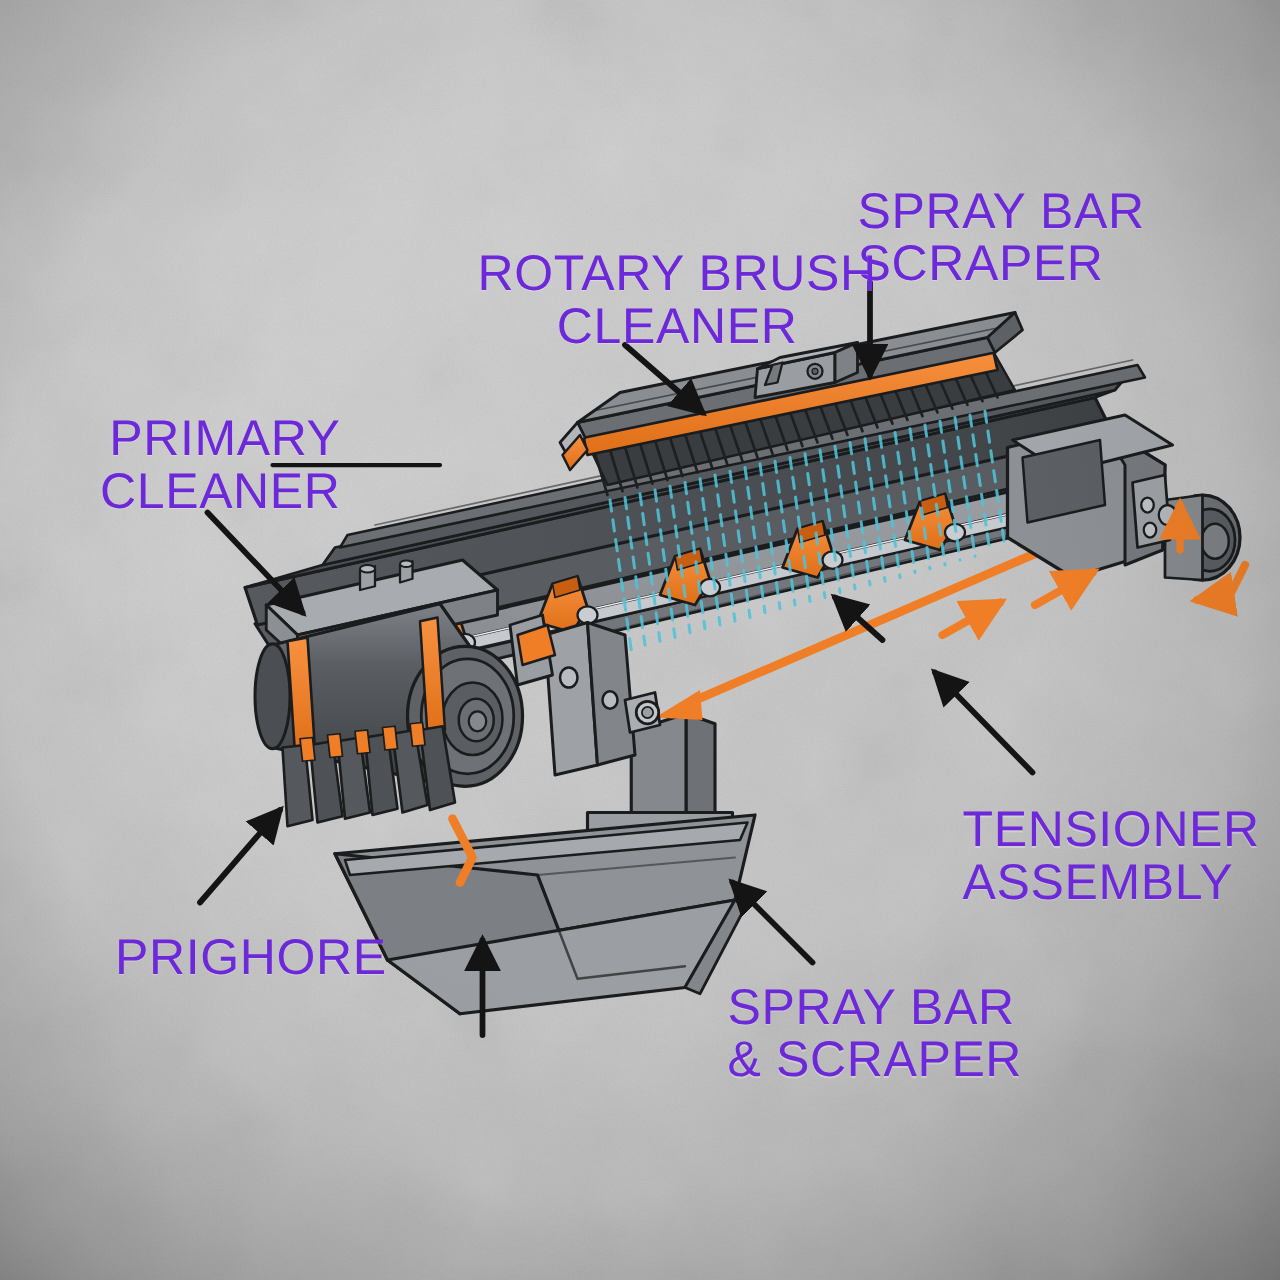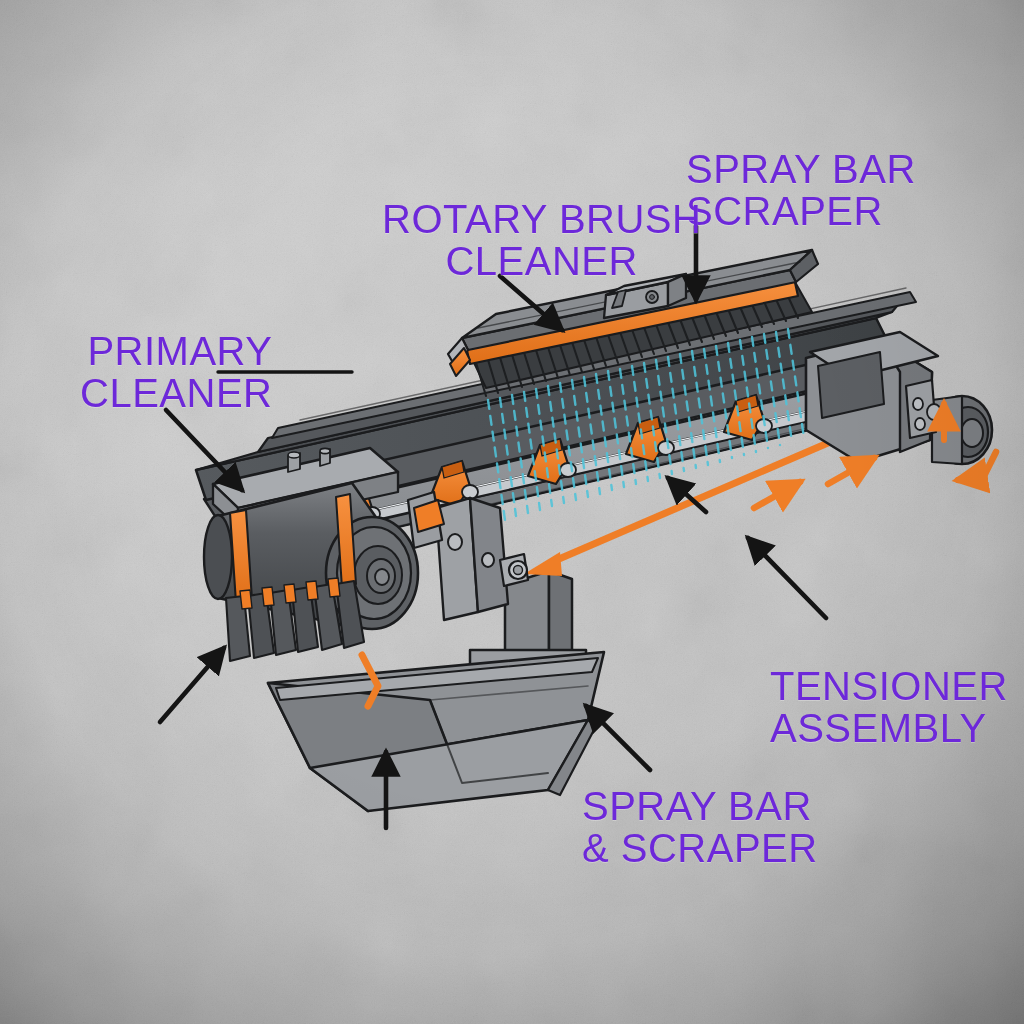--- a/index.html
+++ b/index.html
@@ -368,18 +368,19 @@
   </svg>
 
   <div id="vignette"></div>
 
   <div class="label l" style="left:686px;top:148px;">SPRAY BAR
 SCRAPER</div>
   <div class="label l" style="left:382px;top:198px;text-align:center;">ROTARY BRUSH
 CLEANER</div>
   <div class="label l" style="left:80px;top:330px;text-align:right;">PRIMARY
 CLEANER</div>
+  <div class="label l" style="left:92px;top:745px;">PRIGHORE</div>
   <div class="label l" style="left:582px;top:785px;">SPRAY BAR
 &amp; SCRAPER</div>
-  <div class="label l" style="left:770px;top:665px;">TENSIONER
+  <div class="label l" style="left:770px;top:643px;">TENSIONER
 ASSEMBLY</div>
 
 </div>
 
 </body></html>

